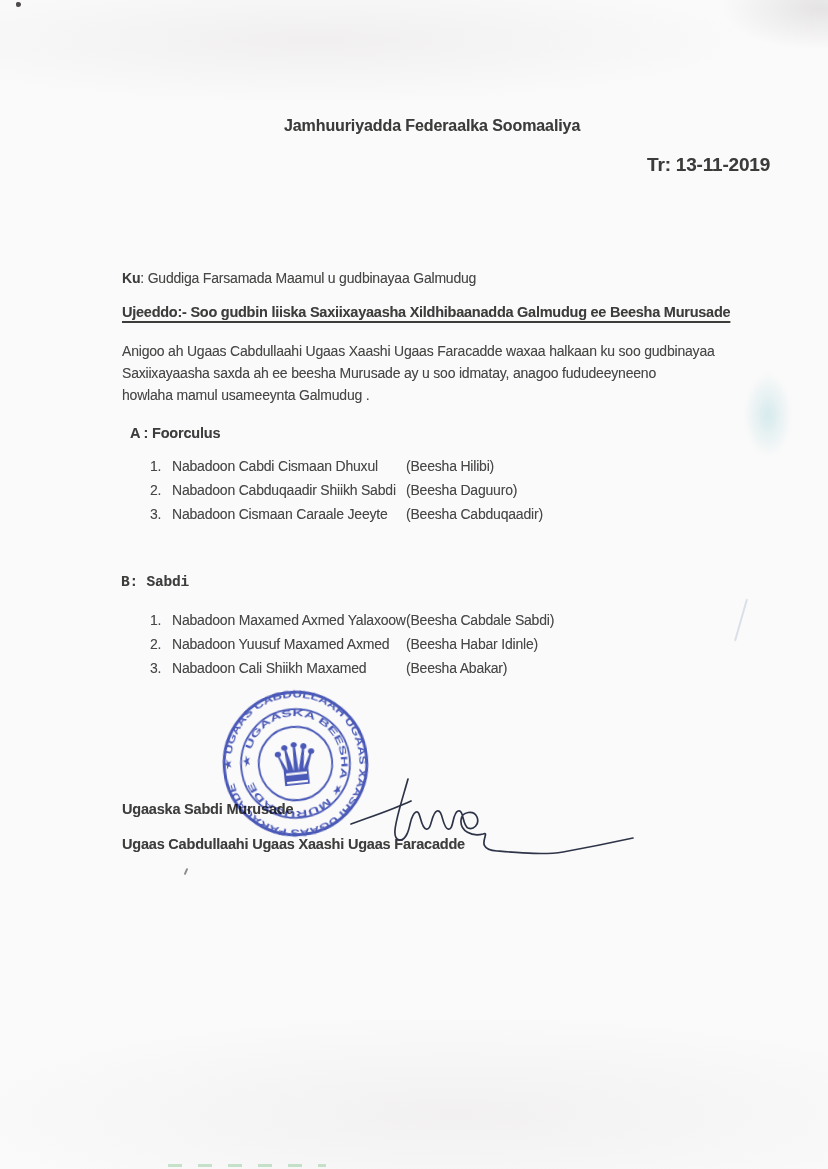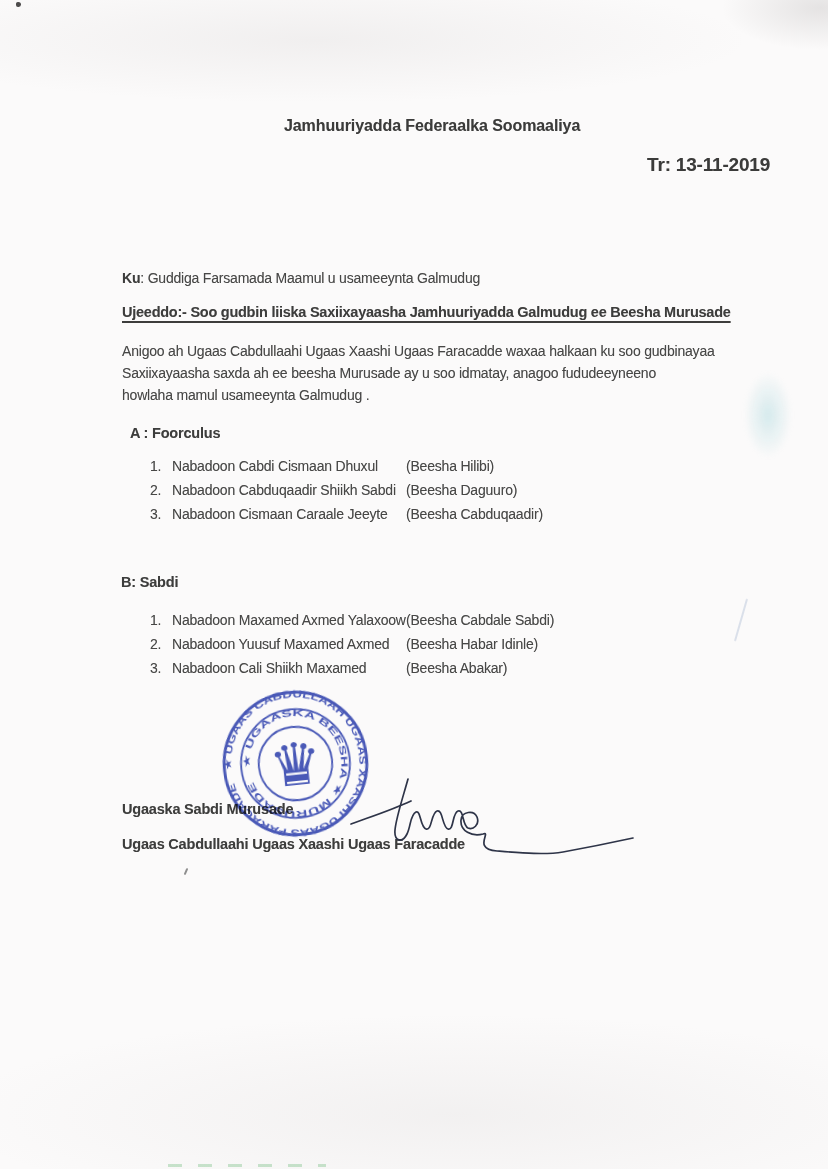--- a/index.html
+++ b/index.html
@@ -21,21 +21,21 @@
   .ku1{left:122px;top:196px;}
   .ku2{left:122px;top:233px;}
   .ku3{left:122px;top:270px;}
   .subject{left:122px;top:304px;font-weight:bold;font-size:14.5px;color:#3d3d3c;
            text-decoration:underline;text-underline-offset:3.5px;text-decoration-thickness:1.5px;
            letter-spacing:-.25px;}
   .p1{left:122px;top:343px;}
   .p2{left:122px;top:365px;}
   .p3{left:122px;top:387px;}
   .secA{left:130px;top:425px;font-weight:bold;font-size:14.5px;color:#3d3d3c;}
-  .secB{left:121px;top:574px;font-weight:bold;font-size:14.5px;color:#3d3d3c;}
+  .secB{left:121px;top:574px;font-weight:bold;font-size:14.5px;color:#3d3d3c;font-family:Liberation Mono, monospace;}
   .row{position:absolute;left:0;top:0;width:100%;height:20px;}
   .row .num{position:absolute;left:150px;}
   .row .nm{position:absolute;left:172px;}
   .row .cl{position:absolute;left:406px;}
   .rA1{top:458px;} .rA2{top:482px;} .rA3{top:506px;}
   .rB1{top:612px;} .rB2{top:636px;} .rB3{top:660px;}
   .sig1{left:122px;top:801px;font-weight:bold;font-size:14.5px;color:#3d3d3c;}
   .sig2{left:122px;top:836px;font-weight:bold;font-size:14.5px;color:#3d3d3c;}
   .stamp{position:absolute;left:222px;top:690px;width:147px;height:147px;
          mix-blend-mode:multiply;opacity:.92;transform:rotate(-6deg);filter:blur(.3px);}
@@ -56,23 +56,23 @@
       background:repeating-linear-gradient(90deg, rgba(118,190,130,.7) 0 14px, transparent 14px 30px);}
 </style>
 </head>
 <body>
 
 <div class="page">
 
   <div class="txt title">Jamhuuriyadda Federaalka Soomaaliya</div>
   <div class="txt date">Tr: 13-11-2019</div>
 
-  <div class="txt ku3"><span class="bold">Ku</span><span>: Guddiga Farsamada Maamul u usameeynta Galmudug</span></div>
+  <div class="txt ku3"><span class="bold">Ku</span><span>: Guddiga Farsamada Maamul u gudbinayaa Galmudug</span></div>
 
-  <div class="txt subject">Ujeeddo:- Soo gudbin liiska Saxiixayaasha Jamhuuriyadda Galmudug ee Beesha Murusade</div>
+  <div class="txt subject">Ujeeddo:- Soo gudbin liiska Saxiixayaasha Xildhibaanadda Galmudug ee Beesha Murusade</div>
 
   <div class="txt p1">Anigoo ah Ugaas Cabdullaahi Ugaas Xaashi Ugaas Faracadde waxaa halkaan ku soo gudbinayaa</div>
   <div class="txt p2">Saxiixayaasha saxda ah ee beesha Murusade ay u soo idmatay, anagoo fududeeyneeno</div>
   <div class="txt p3">howlaha mamul usameeynta Galmudug .</div>
 
   <div class="txt secA">A : Foorculus</div>
 
   <div class="row rA1">
     <span class="txt num">1.</span>
     <span class="txt nm">Nabadoon Cabdi Cismaan Dhuxul</span>

